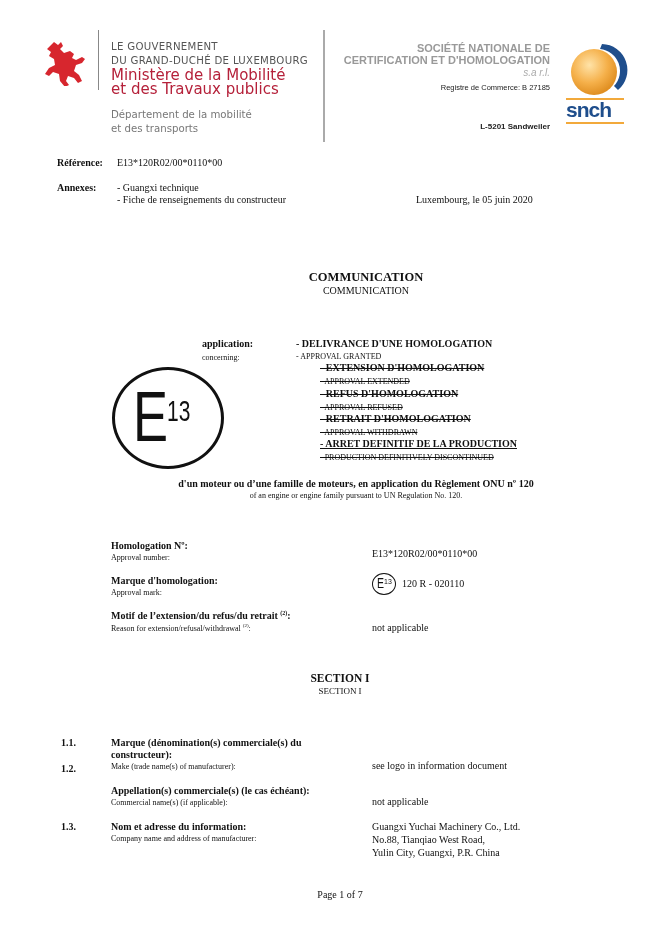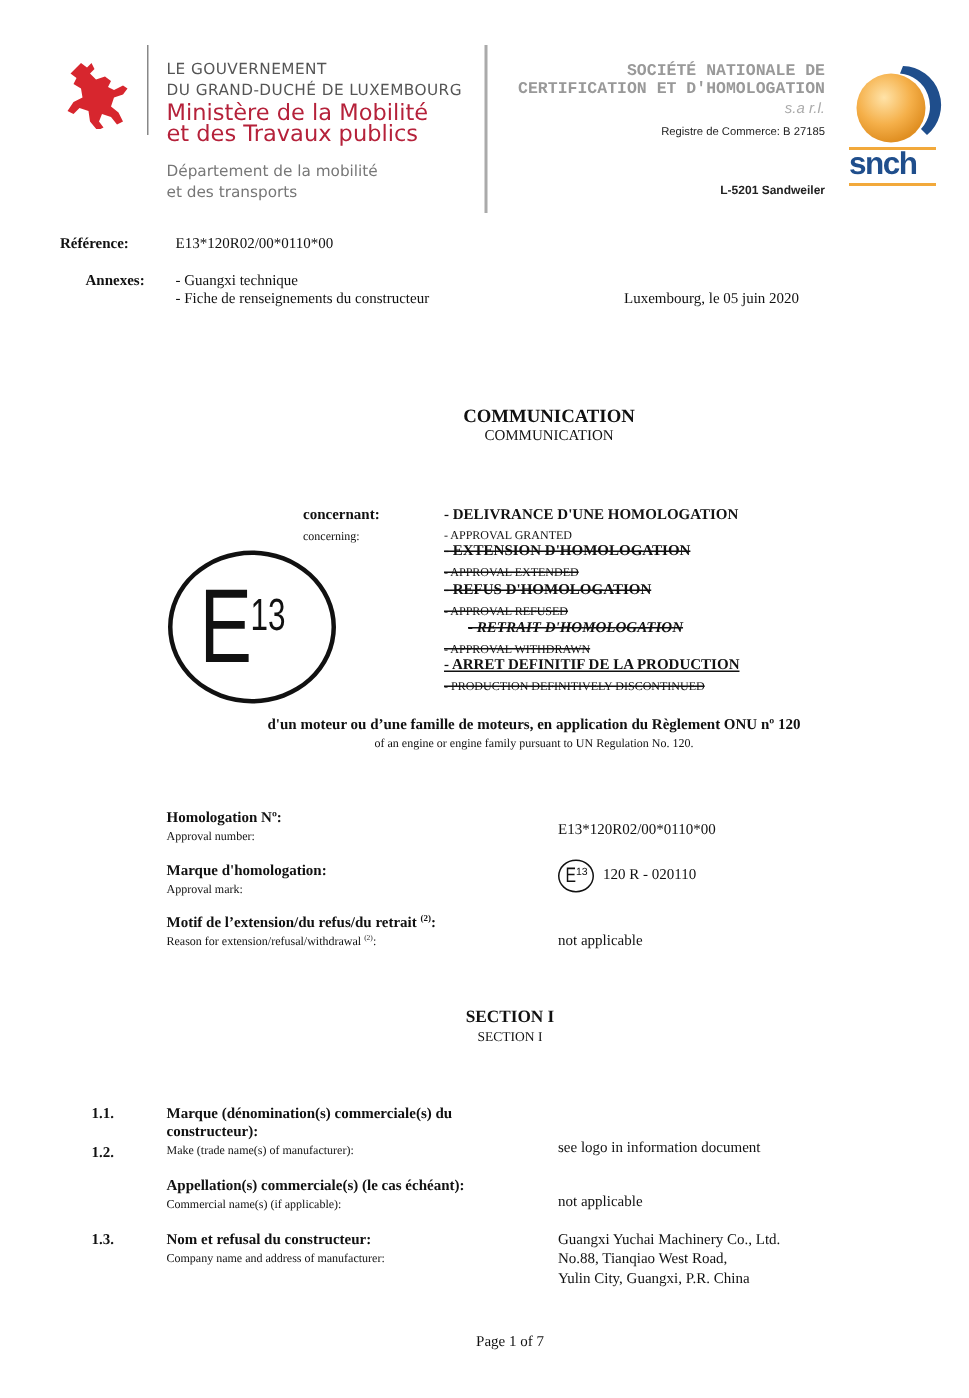--- a/index.html
+++ b/index.html
@@ -3,26 +3,26 @@
 <meta charset="utf-8">
 <style>
   html,body{margin:0;padding:0;background:#fff;}
   body{width:646px;height:932px;position:relative;overflow:hidden;font-family:"Liberation Serif",serif;color:#111;}
   .abs{position:absolute;}
   .sans{font-family:"Liberation Sans",sans-serif;}
   .gov1{font-family:"DejaVu Sans",sans-serif;font-size:10.2px;letter-spacing:0.3px;color:#555;line-height:14px;}
   .gov2{font-family:"DejaVu Sans",sans-serif;font-size:15px;color:#b5213a;line-height:14px;}
   .gov3{font-family:"DejaVu Sans",sans-serif;font-size:10.2px;color:#777;line-height:14px;}
   .vline{position:absolute;background:#999;width:2px;}
-  .snch1{font-family:Liberation Mono, monospace;font-weight:bold;font-size:11px;color:#999;text-align:right;line-height:12px;}
+  .snch1{font-family:Liberation Sans, sans-serif;font-weight:bold;font-size:11px;color:#999;text-align:right;line-height:12px;}
   .b{font-weight:bold;}
   .s8{font-size:8px;}
   .s9{font-size:9px;}
   .s10{font-size:10px;}
-  .strike{text-decoration:line-through;}
+  .strike{text-decoration:line-through;margin-left:24px;}
   .center{text-align:center;}
   .e13circle{position:absolute;border:3px solid #111;border-radius:50%;}
 </style>
 </head>
 <body>
 
 <div class="abs" style="left:40px;top:36px;width:50px;height:50px;">
   <svg width="50" height="50" viewBox="0 0 50 50">
     <path d="M14 6 l4 3 l3 -3 l2 4 l-3 3 l4 4 l6 -2 l4 3 l-2 4 l4 2 l6 -3 l3 2 l-3 4 l-6 2 l-2 6 l5 4 l3 6 l-4 2 l-4 -5 l-6 -2 l-2 5 l3 4 l-4 2 l-5 -6 l-1 -7 l-6 -2 l-4 4 l-4 -2 l4 -6 l6 -3 l-1 -6 l-5 -3 l2 -4 l-4 -3 z" fill="#d7262e"></path>
   </svg>
@@ -53,46 +53,46 @@
       </radialGradient>
     </defs>
     <path d="M38 4 A26 26 0 0 1 54 50 L50 46 A22 22 0 0 0 36 9 Z" fill="#1f4e8c"></path>
     <circle cx="30" cy="32" r="23" fill="url(#sg)"></circle>
   </svg>
   <div style="position:absolute;left:2px;top:58px;width:58px;height:2px;background:#f2a93b;"></div>
   <div class="sans b" style="position:absolute;left:2px;top:58px;font-size:21px;color:#1f4e8c;letter-spacing:-1px;">snch</div>
   <div style="position:absolute;left:2px;top:82px;width:58px;height:2px;background:#f2a93b;"></div>
 </div>
 
-<div class="abs b s10" style="left:40px;top:157px;">Référence:</div>
+<div class="abs b s10" style="left:57px;top:157px;">Référence:</div>
 <div class="abs s10" style="left:117px;top:157px;">E13*120R02/00*0110*00</div>
 
 <div class="abs b s10" style="left:57px;top:182px;">Annexes:</div>
 <div class="abs s10" style="left:117px;top:182px;">- Guangxi technique</div>
 <div class="abs s10" style="left:117px;top:194px;">- Fiche de renseignements du constructeur</div>
 <div class="abs s10" style="left:416px;top:194px;">Luxembourg, le 05 juin 2020</div>
 
 <div class="abs b center" style="left:0;width:732px;top:270px;font-size:12.5px;">COMMUNICATION</div>
 <div class="abs center s10" style="left:0;width:732px;top:285px;">COMMUNICATION</div>
 
 <div class="e13circle" style="left:112px;top:367px;width:106px;height:96px;">
   <span class="sans" style="position:absolute;left:18px;top:8px;font-size:70px;line-height:78px;transform:scaleX(0.75);transform-origin:left;">E</span>
   <span class="sans" style="position:absolute;left:52px;top:24px;font-size:30px;transform:scaleX(0.7);transform-origin:left;">13</span>
 </div>
 
-<div class="abs b s10" style="left:202px;top:338px;">concernant:</div>
+<div class="abs b s10" style="left:202px;top:338px;">application:</div>
 <div class="abs s8" style="left:202px;top:353px;">concerning:</div>
 
 <div class="abs b s10" style="left:296px;top:338px;">- DELIVRANCE D'UNE HOMOLOGATION</div>
 <div class="abs s8" style="left:296px;top:352px;">- APPROVAL GRANTED</div>
 <div class="abs b s10 strike" style="left:296px;top:362px;">- EXTENSION D'HOMOLOGATION</div>
 <div class="abs s8 strike" style="left:296px;top:377px;">- APPROVAL EXTENDED</div>
 <div class="abs b s10 strike" style="left:296px;top:388px;">- REFUS D'HOMOLOGATION</div>
 <div class="abs s8 strike" style="left:296px;top:403px;">- APPROVAL REFUSED</div>
-<div class="abs b s10 strike" style="left:312px;top:413px;font-style:italic;">- RETRAIT D'HOMOLOGATION</div>
+<div class="abs b s10 strike" style="left:296px;top:413px;">- RETRAIT D'HOMOLOGATION</div>
 <div class="abs s8 strike" style="left:296px;top:428px;">- APPROVAL WITHDRAWN</div>
 <div class="abs b s10 strike" style="left:296px;top:438px;text-decoration:underline;">- ARRET DEFINITIF DE LA PRODUCTION</div>
 <div class="abs s8 strike" style="left:296px;top:453px;">- PRODUCTION DEFINITIVELY DISCONTINUED</div>
 
 <div class="abs b center s10" style="left:0;width:712px;top:478px;">d'un moteur ou d’une famille de moteurs, en application du Règlement ONU nº 120</div>
 <div class="abs center s8" style="left:0;width:712px;top:491px;">of an engine or engine family pursuant to UN Regulation No. 120.</div>
 
 <div class="abs b s10" style="left:111px;top:540px;">Homologation Nº:</div>
 <div class="abs s8" style="left:111px;top:553px;">Approval number:</div>
 <div class="abs s10" style="left:372px;top:548px;">E13*120R02/00*0110*00</div>
@@ -117,19 +117,19 @@
 <div class="abs b s10" style="left:111px;top:749px;">constructeur):</div>
 <div class="abs s8" style="left:111px;top:762px;">Make (trade name(s) of manufacturer):</div>
 <div class="abs s10" style="left:372px;top:760px;">see logo in information document</div>
 
 <div class="abs b s10" style="left:61px;top:763px;">1.2.</div>
 <div class="abs b s10" style="left:111px;top:785px;">Appellation(s) commerciale(s) (le cas échéant):</div>
 <div class="abs s8" style="left:111px;top:798px;">Commercial name(s) (if applicable):</div>
 <div class="abs s10" style="left:372px;top:796px;">not applicable</div>
 
 <div class="abs b s10" style="left:61px;top:821px;">1.3.</div>
-<div class="abs b s10" style="left:111px;top:821px;">Nom et refusal du constructeur:</div>
+<div class="abs b s10" style="left:111px;top:821px;">Nom et adresse du information:</div>
 <div class="abs s8" style="left:111px;top:834px;">Company name and address of manufacturer:</div>
 <div class="abs s10" style="left:372px;top:821px;">Guangxi Yuchai Machinery Co., Ltd.</div>
 <div class="abs s10" style="left:372px;top:834px;">No.88, Tianqiao West Road,</div>
 <div class="abs s10" style="left:372px;top:847px;text-align:center;">Yulin City, Guangxi, P.R. China</div>
 
 <div class="abs center s10" style="left:0;width:680px;top:889px;">Page 1 of 7</div>
 
 </body></html>

